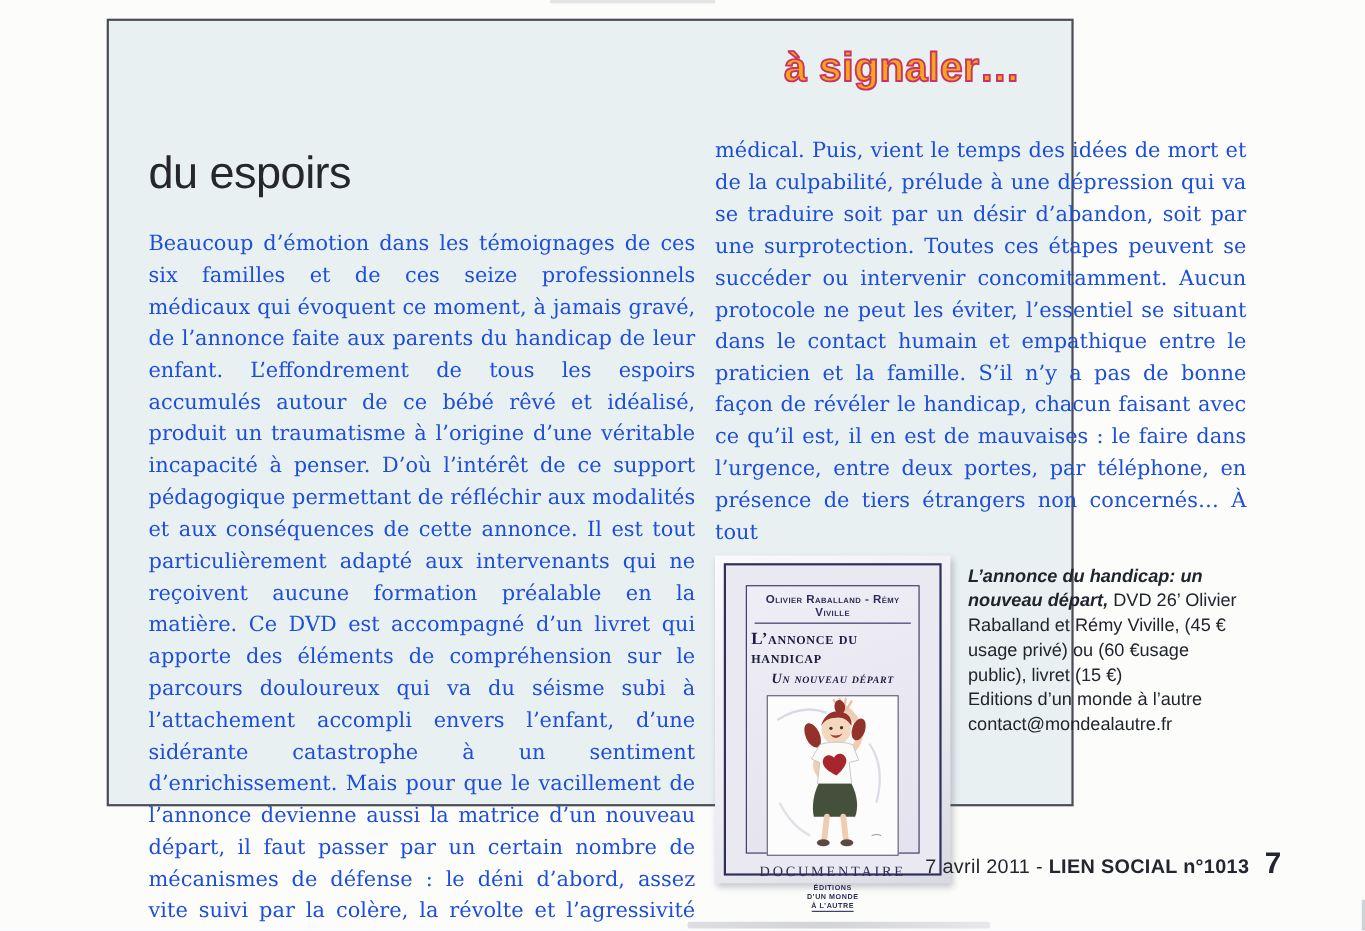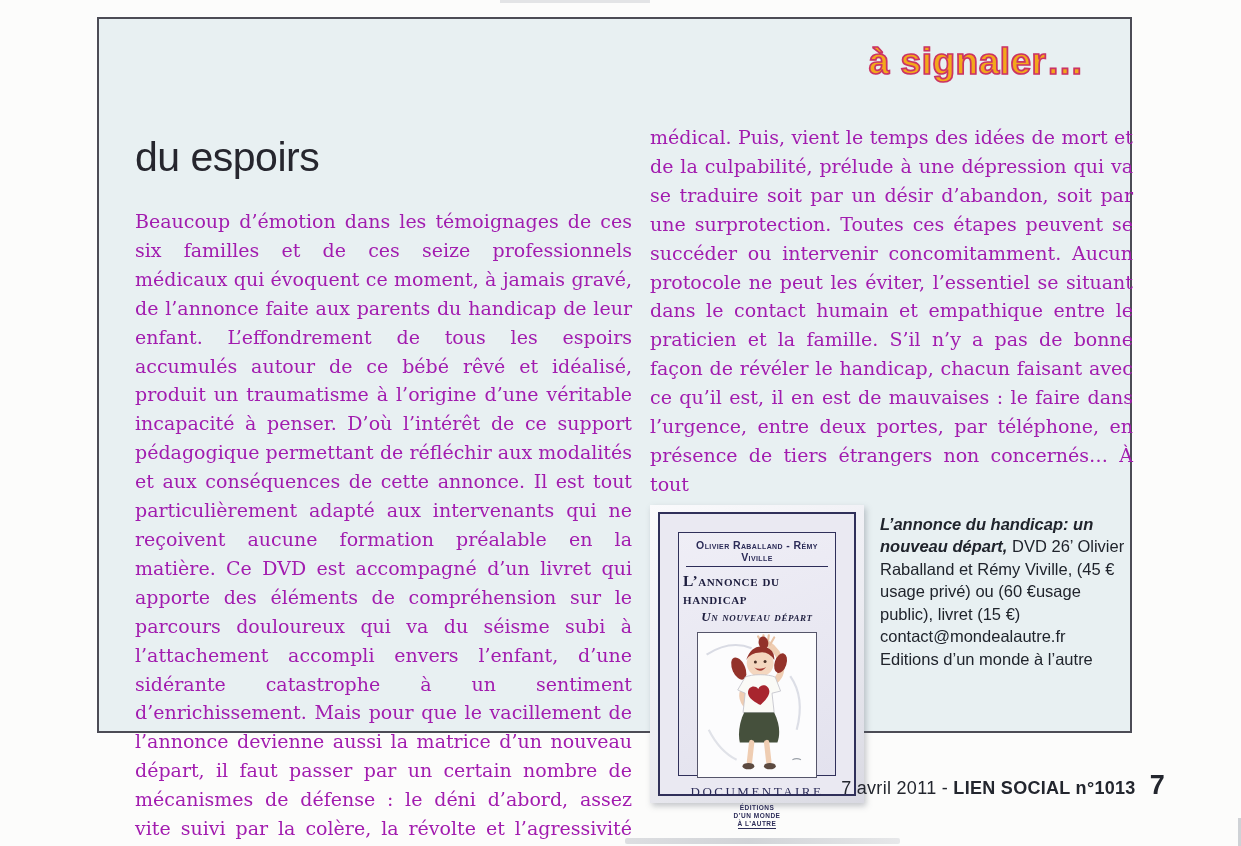--- a/index.html
+++ b/index.html
@@ -3,21 +3,21 @@
 <meta charset="utf-8">
 <style>
   * { margin:0; padding:0; box-sizing:border-box; }
   html,body { width:1241px; height:846px; overflow:hidden; }
   body { background:#fdfdfd; font-family:"Liberation Sans", sans-serif; position:relative; }
 
   .scan-page { position:absolute; inset:0; background:#fcfcfb; }
 
   
   .panel {
-    position:absolute; left:97px; top:17px; width:1035px; height:716px;
+    position:absolute; left:97px; top:17px; width:879px; height:716px;
     background:#e8f0f2; border:2px solid #4c4c55;
     box-shadow:0 0 0 1px #fdfdfd;
   }
 
   
   .masthead {
     position:absolute; top:22px; right:46px;
     font-size:37px; font-weight:bold; letter-spacing:0.5px;
     color:#f3a81b;
     -webkit-text-stroke:1.7px #cb3364;
@@ -28,21 +28,21 @@
   .col-left { position:absolute; left:36px; top:66px; width:497px; }
   .col-right { position:absolute; left:551px; top:104px; width:483px; }
 
   .article-title {
     font-size:41px; line-height:48px; font-weight:500;
     color:#26262e; letter-spacing:-0.5px;
     font-family:"Liberation Sans", sans-serif;
   }
   .body-text {
     font-family:"DejaVu Serif", serif;
-    font-size:19px; line-height:28.9px; color:#a21caf;
+    font-size:19px; line-height:28.9px; color:#1d4ed8;
     text-align:justify;
   }
   .col-left .body-text { margin-top:26px; }
 
   
   .dvd-photo {
     float:left; width:214px; height:298px;
     margin:6px 16px 4px 0;
     background:linear-gradient(145deg,#fafafc 0%,#ececf2 55%,#d9d9e2 100%);
     padding:7px 8px;
@@ -186,22 +186,22 @@
               <div>d’un monde</div>
               <div class="pub-last">à l’autre</div>
             </div>
           </div>
         </div>
       </div>
 
 
       <div class="caption">
         <span class="caption-lead">L’annonce du handicap: un nouveau départ,</span><span> DVD 26’ Olivier Raballand et Rémy Viville, (45 € usage privé) ou (60 €usage public), livret (15 €)</span>
+        <div>Editions d’un monde à l’autre</div>
         <div>contact@mondealautre.fr</div>
-        <div>Editions d’un monde à l’autre</div>
       </div>
     </div>
 
   </div>
 
   <div class="footer">
     <span class="date">7 avril 2011 - </span>
     <span class="journal">LIEN SOCIAL n°1013</span>
     <span class="page-number">7</span>
   </div>

